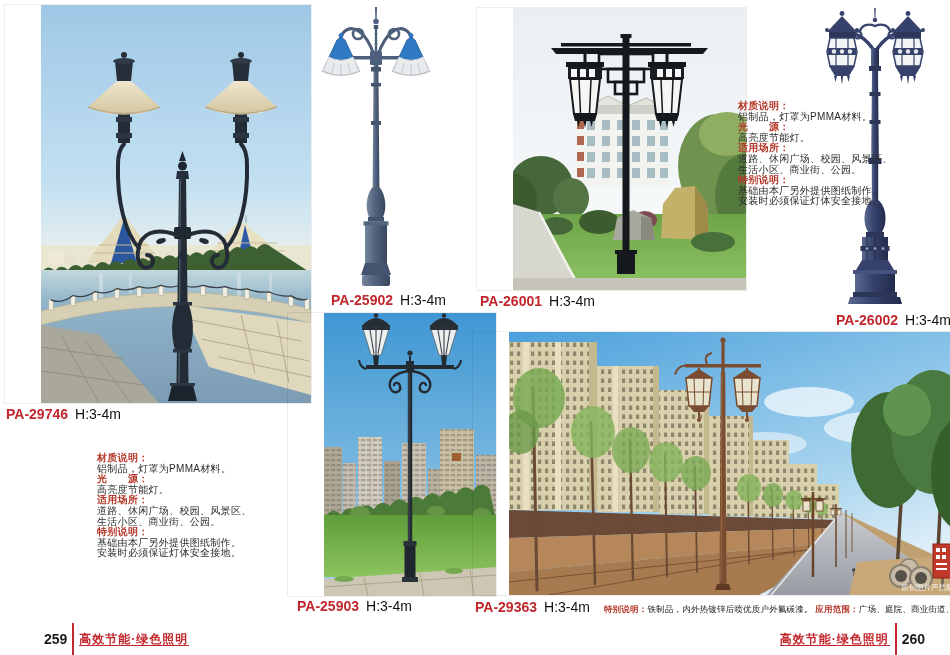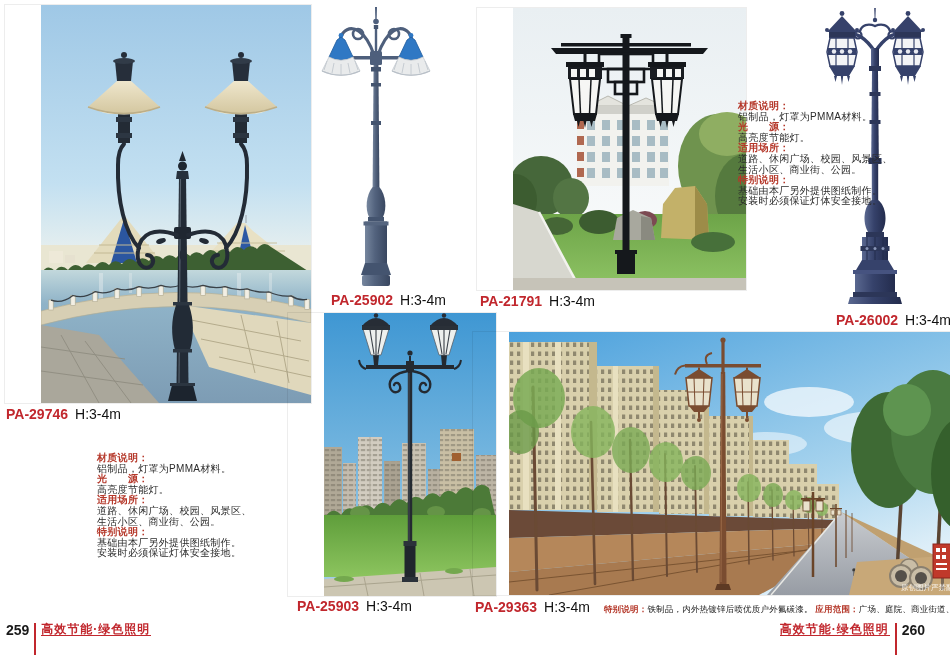--- a/index.html
+++ b/index.html
@@ -8,21 +8,21 @@
   .photo{position:absolute;overflow:hidden;box-shadow:0 0 0 1px rgba(0,0,0,.07);padding-left:36px;}
   .shot{position:absolute;overflow:hidden;}
   .plabel{position:absolute;white-space:nowrap;font-size:14px;}
   .plabel .code{font-weight:bold;color:#c1272d;}
   .plabel .hgt{font-weight:bold;color:#111;margin-left:7px;font-weight:normal;text-align:center;}
   .spec{position:absolute;font-size:10px;line-height:10.6px;letter-spacing:.3px;
         color:#2b2b2b;white-space:nowrap;}
   .spec .rh{color:#b5382a;font-weight:bold;}
   .note{font-size:8.5px;color:#222;margin-left:14px;letter-spacing:.2px;}
   .note .rh{color:#b5382a;font-weight:bold;}
-  .footer{position:absolute;display:flex;align-items:flex-start;}
+  .footer{position:absolute;display:flex;align-items:center;margin-left:38px;}
   .pagenum{font-size:14px;font-weight:bold;color:#1a1a1a;line-height:14px;}
   .vline{width:2px;height:32px;background:#c1272d;margin:0 5px;}
   .slogan{font-size:12px;font-weight:bold;color:#c1272d;letter-spacing:1px;
           border-bottom:1.5px solid #c1272d;padding:2px 1px 2px 0;line-height:8px;}
   svg{display:block;}
 </style>
 </head>
 <body>
 
 <div id="page">
@@ -564,21 +564,21 @@
     </svg>
   </div>
 
   <div class="plabel" style="left:6px;top:406px">
     <span class="code">PA-29746</span><span class="hgt">H:3-4m</span>
   </div>
   <div class="plabel" style="left:331px;top:292px">
     <span class="code">PA-25902</span><span class="hgt">H:3-4m</span>
   </div>
   <div class="plabel" style="left:480px;top:293px">
-    <span class="code">PA-21791</span><span class="hgt">H:3-4m</span>
+    <span class="code">PA-26001</span><span class="hgt">H:3-4m</span>
   </div>
   <div class="plabel" style="left:836px;top:312px">
     <span class="code">PA-26002</span><span class="hgt">H:3-4m</span>
   </div>
   <div class="plabel" style="left:297px;top:598px">
     <span class="code">PA-25903</span><span class="hgt">H:3-4m</span>
   </div>
   <div class="plabel" style="left:475px;top:599px;display:flex;align-items:baseline">
     <span class="code">PA-29363</span>
       <span class="hgt">H:3-4m</span>

